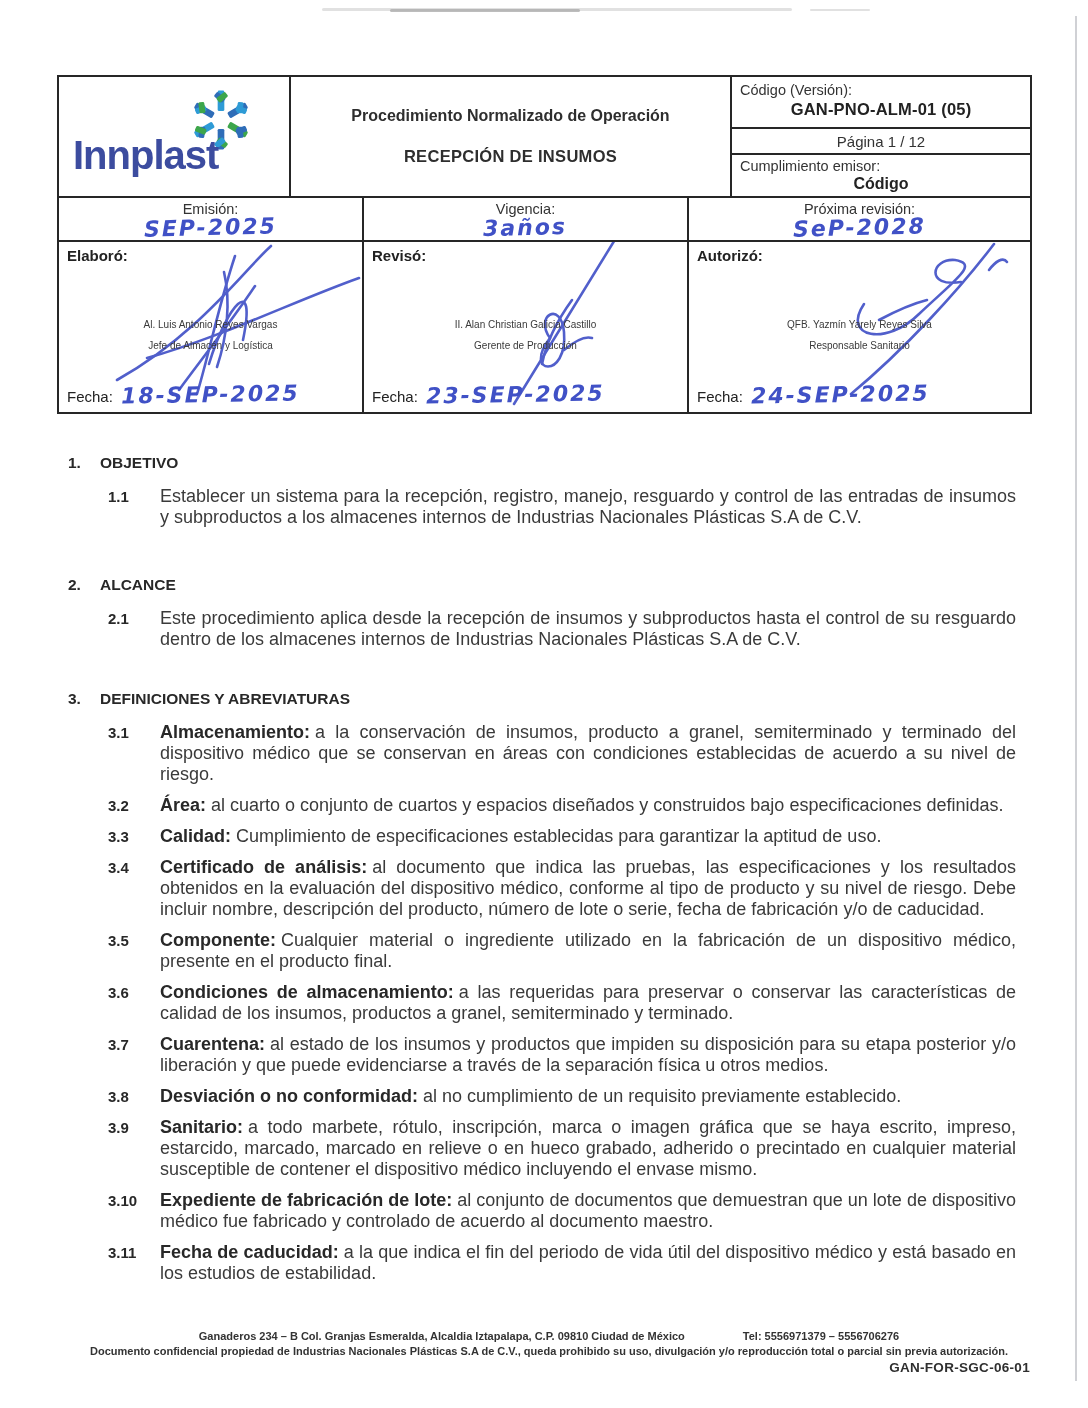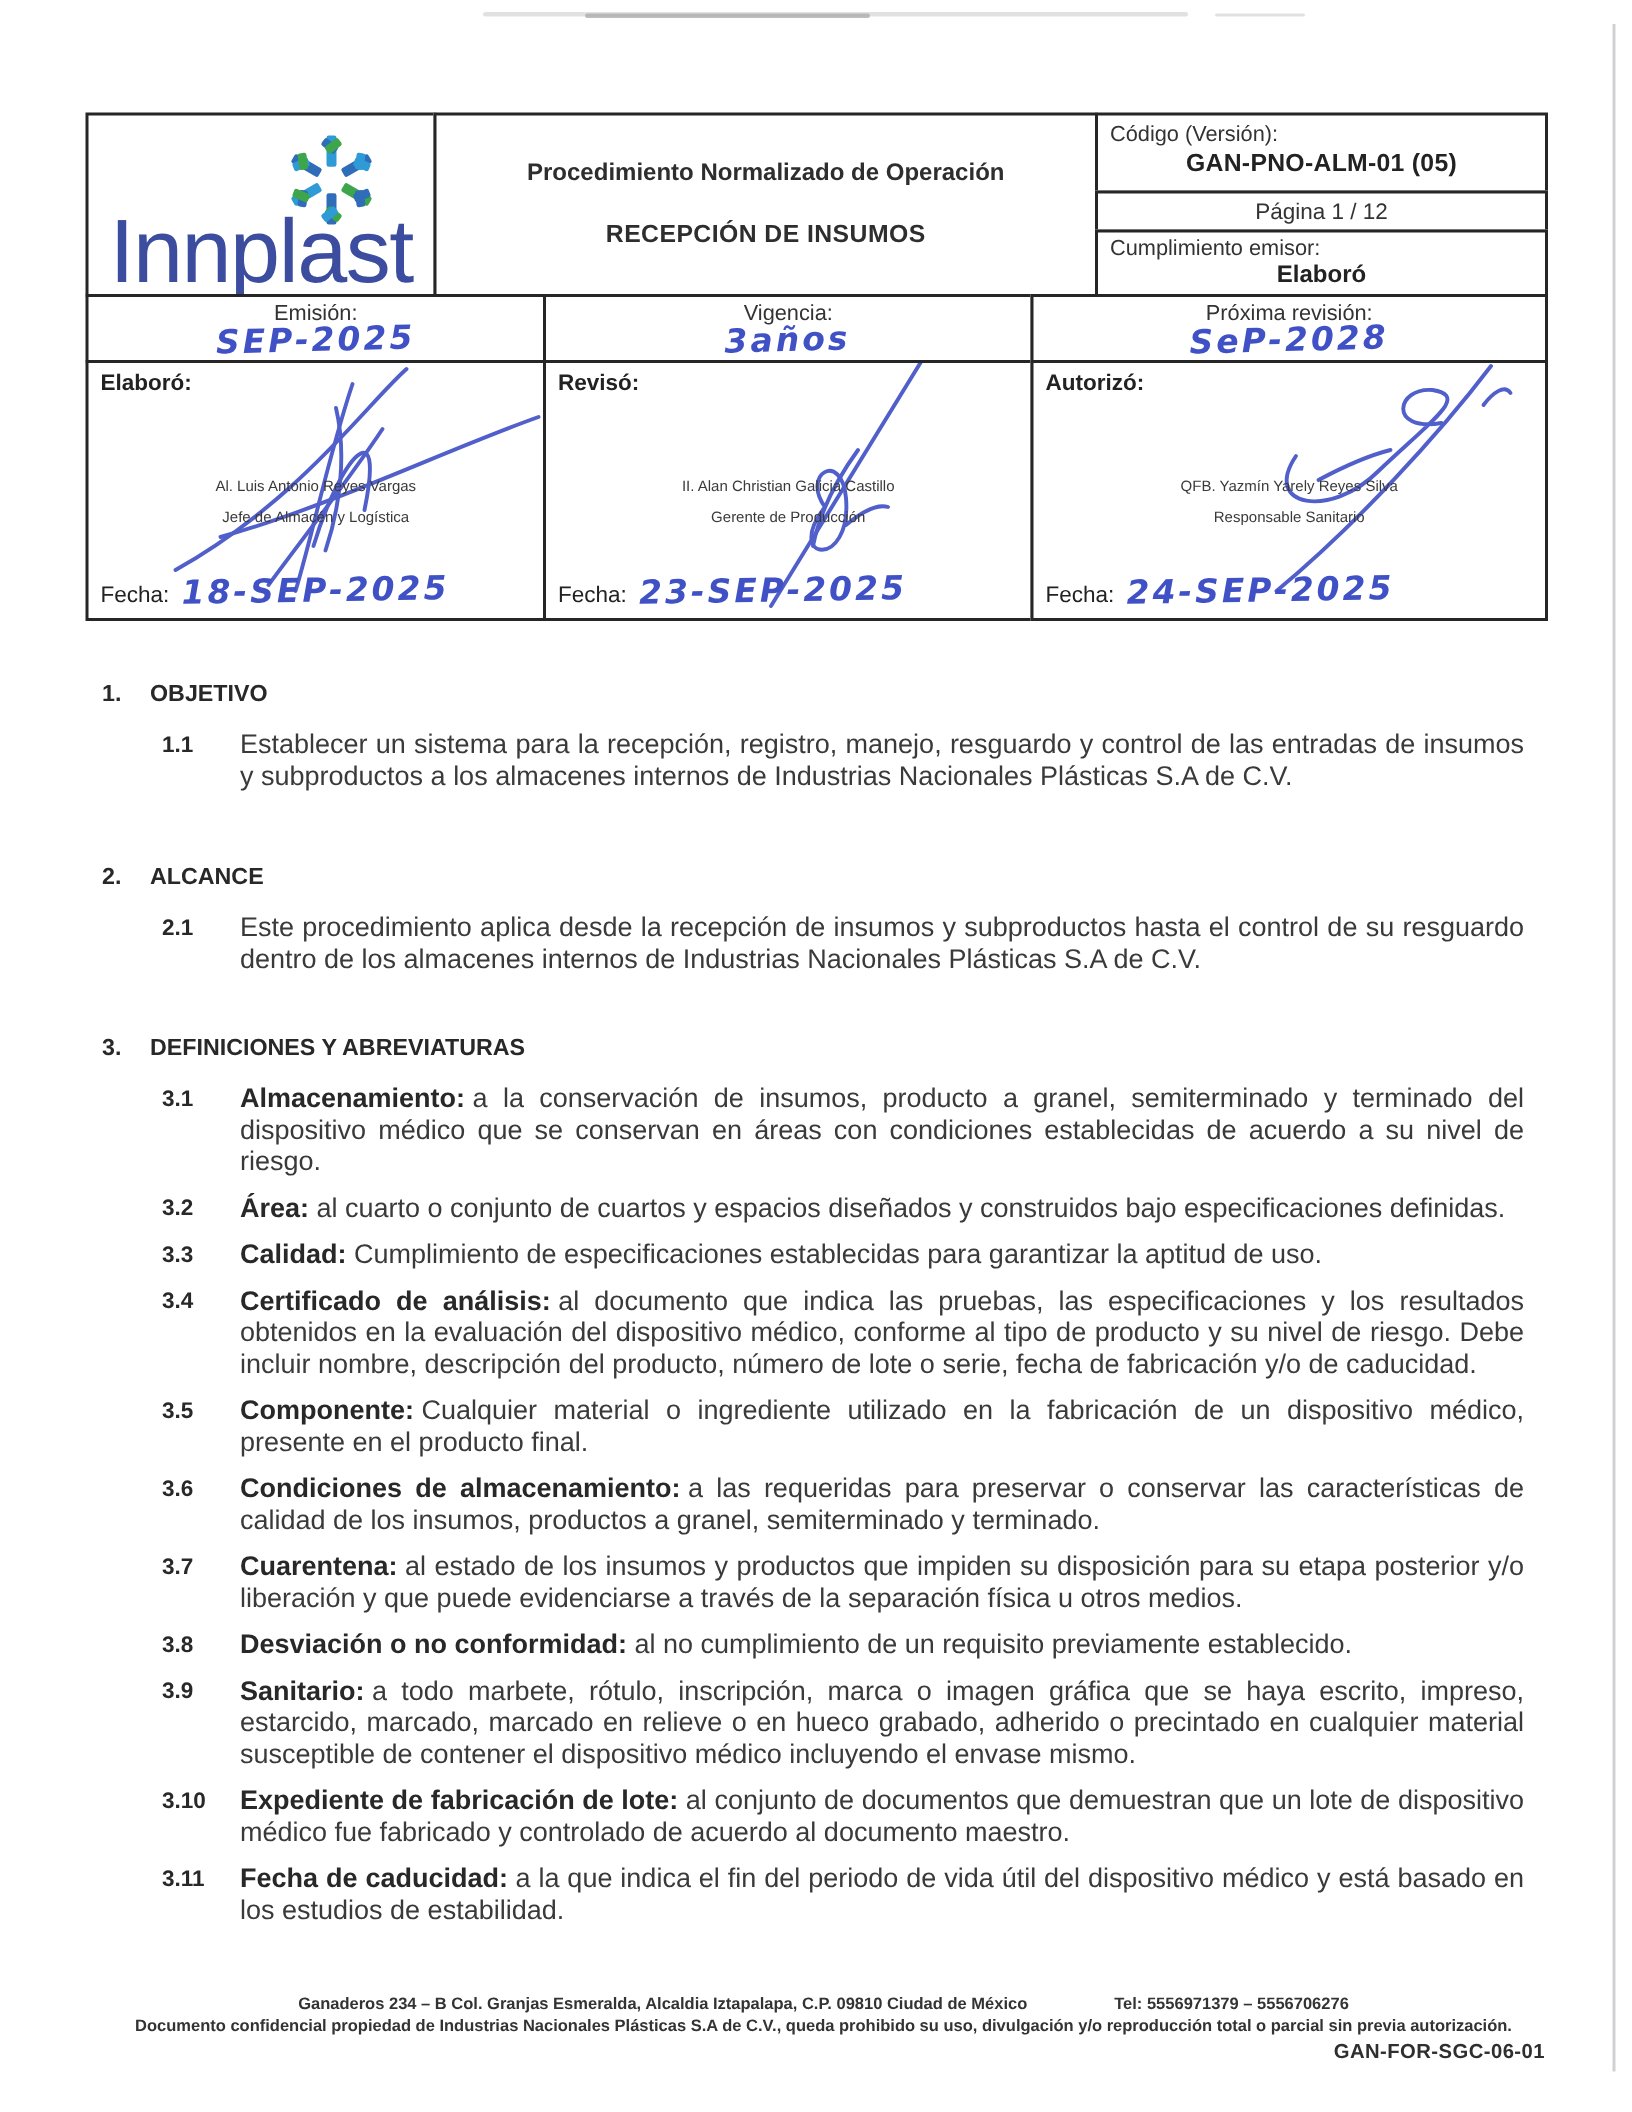--- a/index.html
+++ b/index.html
@@ -42,21 +42,21 @@
 
   .doc-type{font-weight:bold;font-size:16px;color:#2e2e2e;}
   .doc-title{font-weight:bold;font-size:16.5px;color:#2e2e2e;letter-spacing:.3px;}
   .small-label{font-size:14.5px;color:#333;}
   .code-value{font-weight:bold;font-size:16.5px;color:#222;text-align:center;margin-top:2px;letter-spacing:.2px;}
   .page-indicator{font-size:15px;color:#333;}
   .dept-value{font-weight:bold;font-size:16px;color:#222;text-align:center;margin-top:1px;}
 
   
   .logo-icon{position:absolute;left:116px;top:6px;width:92px;height:74px;}
-  .logo-text{position:absolute;left:14px;top:56px;font-weight:normal;font-size:60px;letter-spacing:-1px;color:#3c4c9f;}
+  .logo-text{position:absolute;left:14px;top:56px;font-weight:bold;font-size:40px;letter-spacing:-1px;color:#3c4c9f;}
 
   
   .body-wrap{position:absolute;left:68px;top:452px;width:948px;}
   .sec-head{display:flex;font-weight:bold;font-size:15.5px;color:#282828;line-height:21px;margin:0 0 13px 0;}
   .sec-head .sec-num{width:32px;flex:none;}
   .section-2 .sec-head{margin-top:46px;}
   .section-3 .sec-head{margin-top:38px;}
   .item{display:flex;margin:0 0 10px 0;}
   .item-num{flex:none;width:52px;margin-left:40px;font-weight:bold;font-size:15px;color:#282828;line-height:21px;}
   .item-text{margin:0;font-size:18px;line-height:21px;text-align:justify;color:#3a3a3a;}
@@ -123,21 +123,21 @@
 
   <div class="cell code-cell">
     <div class="small-label">Código (Versión):</div>
     <div class="code-value">GAN-PNO-ALM-01 (05)</div>
   </div>
   <div class="cell pagenum-cell">
     <div class="page-indicator">Página 1 / 12</div>
   </div>
   <div class="cell dept-cell">
     <div class="small-label">Cumplimiento emisor:</div>
-    <div class="dept-value">Elaboró</div>
+    <div class="dept-value">Código</div>
   </div>
 
   <div class="cell meta-cell meta1">
     <div class="meta-label">Emisión:</div>
     <span class="ink ink-big">SEP-2025</span>
   </div>
   <div class="cell meta-cell meta2">
     <div class="meta-label">Vigencia:</div>
     <span class="ink ink-big">3años</span>
   </div>

